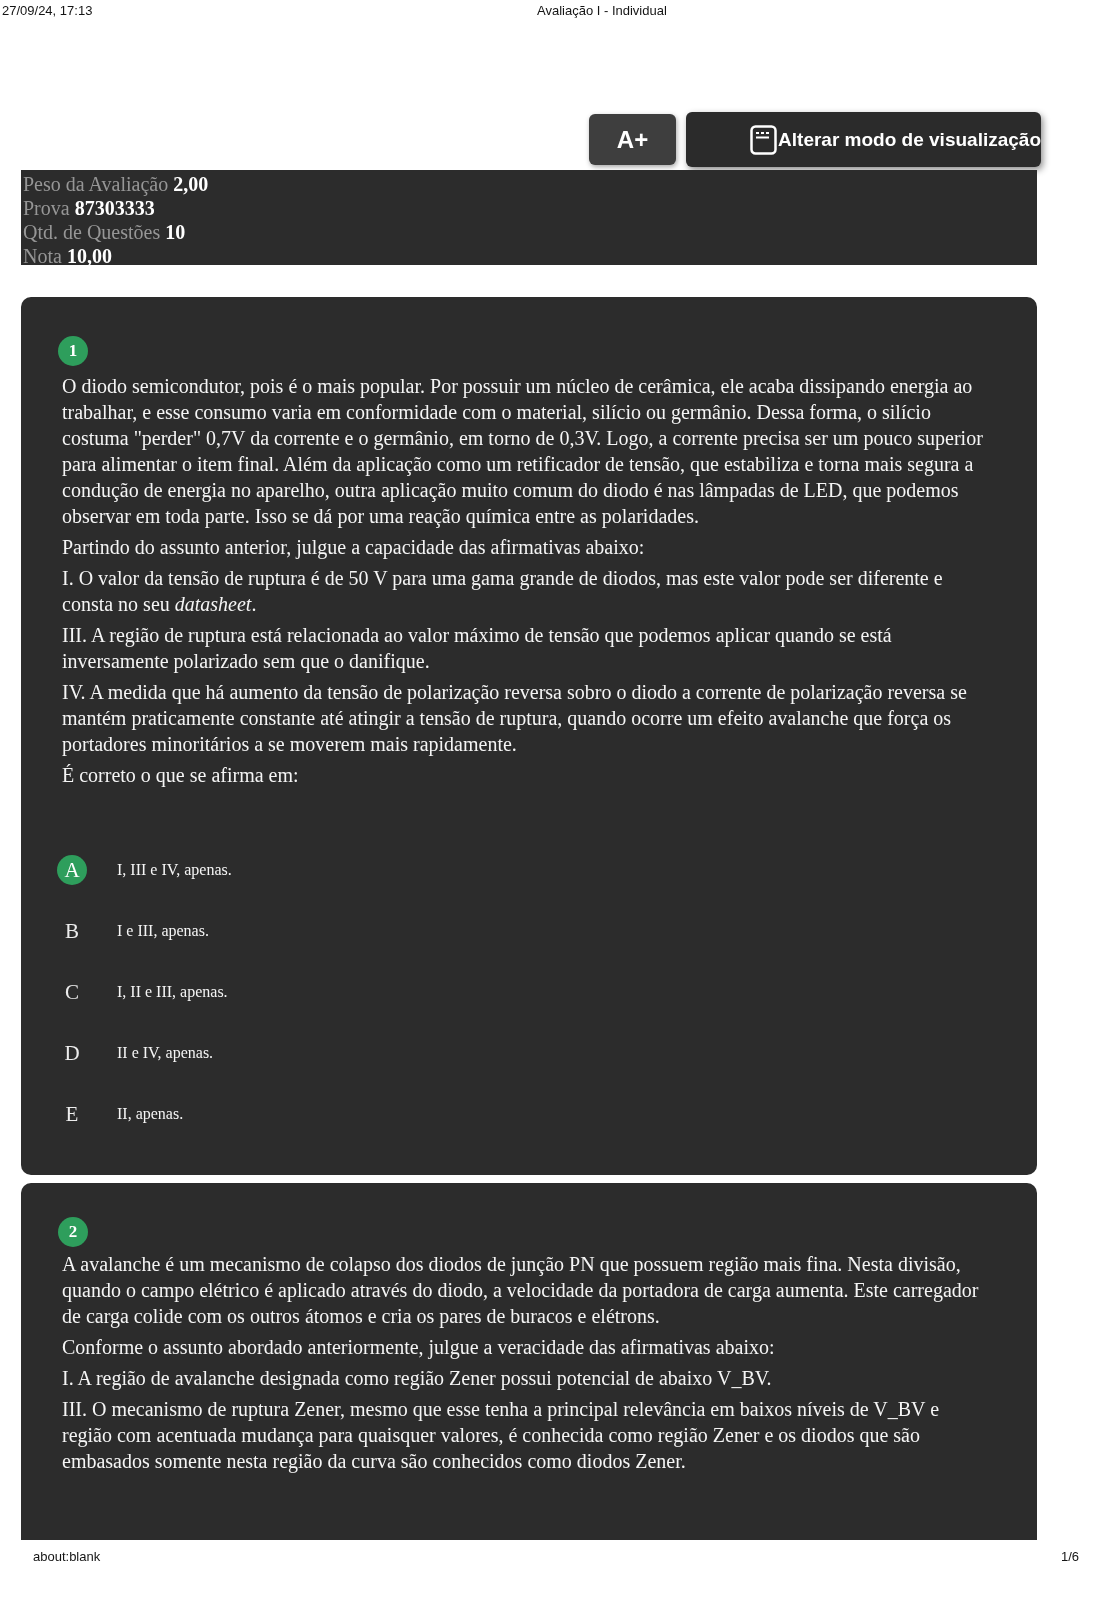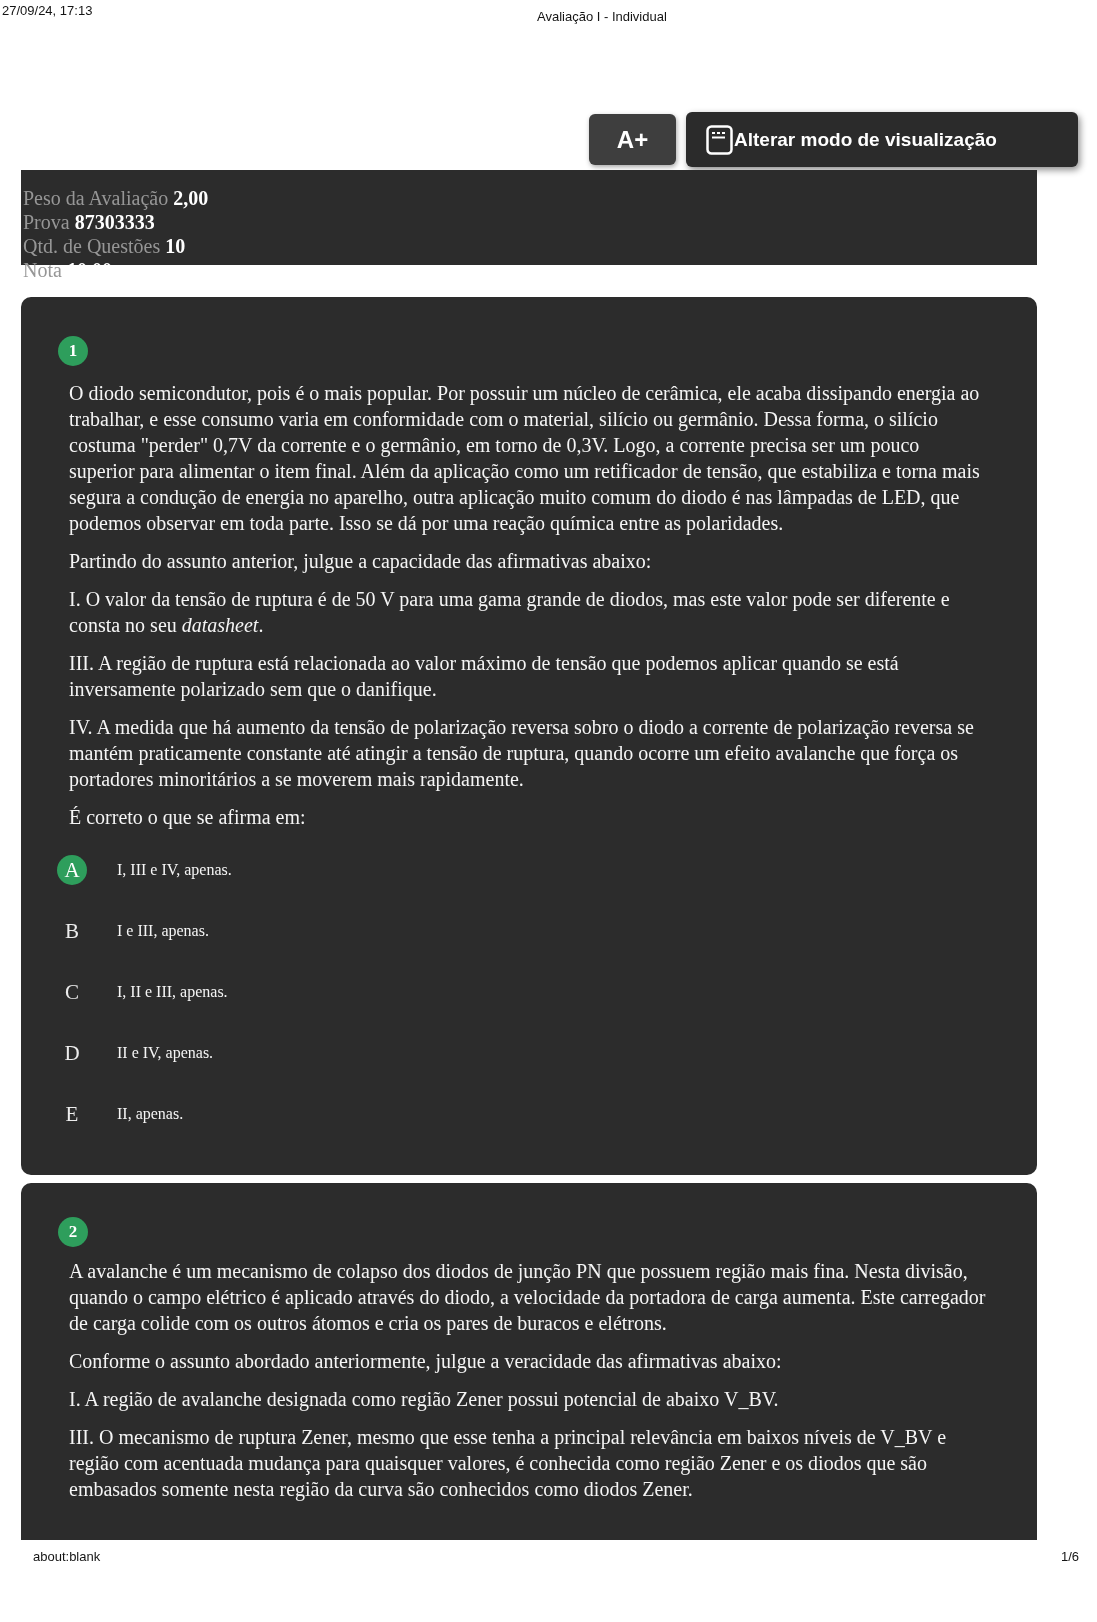--- a/index.html
+++ b/index.html
@@ -14,21 +14,21 @@
     background: #ffffff;
     overflow: hidden;
   }
   .print-meta {
     position: absolute;
     font-size: 13px;
     color: #141414;
     white-space: nowrap;
   }
   #print-datetime { left: 2px; top: 3px; }
-  #print-title    { left: 537px; top: 9px; }
+  #print-title    { left: 537px; top: 3px; }
   #footer-url     { left: 2px; top: 1549px; margin-left: 31px; }
   #footer-page    { right: 18px; top: 1549px; }
 
   .btn {
     position: absolute;
     border: none;
     color: #ffffff;
     font-family: "Liberation Sans", sans-serif;
     font-weight: bold;
     cursor: pointer;
@@ -36,40 +36,41 @@
   }
   #btn-font {
     left: 589px; top: 114px;
     width: 87px; height: 51px;
     background: #3e3e3e;
     font-size: 24px;
     box-shadow: 1px 2px 5px rgba(0,0,0,0.35);
   }
   #btn-view {
     left: 686px; top: 112px;
-    width: 392px; height: 55px;
+    width: 355px; height: 55px;
     background: #2b2b2b;
     font-size: 19px;
     display: flex;
     align-items: center;
     gap: 1px;
     padding: 0 0 0 20px;
     box-shadow: 2px 3px 7px rgba(0,0,0,0.45);
+    justify-content: flex-end;
   }
   .view-icon { display: flex; align-items: center; }
 
   .info-block {
     position: absolute;
     left: 21px; top: 170px;
     width: 1016px; height: 95px;
     background: #2c2c2c;
     font-family: "Liberation Serif", serif;
     font-size: 20px;
     line-height: 24px;
-    padding: 16px 0 0 2px;
+    padding: 2px 0 0 2px;
     box-sizing: border-box;
   }
   .info-label { color: #969696; }
   .info-value { color: #ffffff; font-weight: bold; }
 
   .question-card {
     position: absolute;
     left: 21px;
     width: 1016px;
     background: #2c2c2c;
@@ -100,21 +101,21 @@
   .q-text {
     position: absolute;
     left: 36px;
     width: 942px;
     font-size: 20px;
     line-height: 26px;
     color: #f5f5f5;
   }
   #question-1 .q-text { top: 71px; }
   #question-2 .q-text { top: 63px; }
-  .q-par { margin: 12px; }
+  .q-par { margin: 5px; }
   .italic { font-style: italic; }
 
   .options {
     position: absolute;
     left: 36px;
     top: 558px;
     width: 900px;
   }
   .option-row {
     display: flex;

